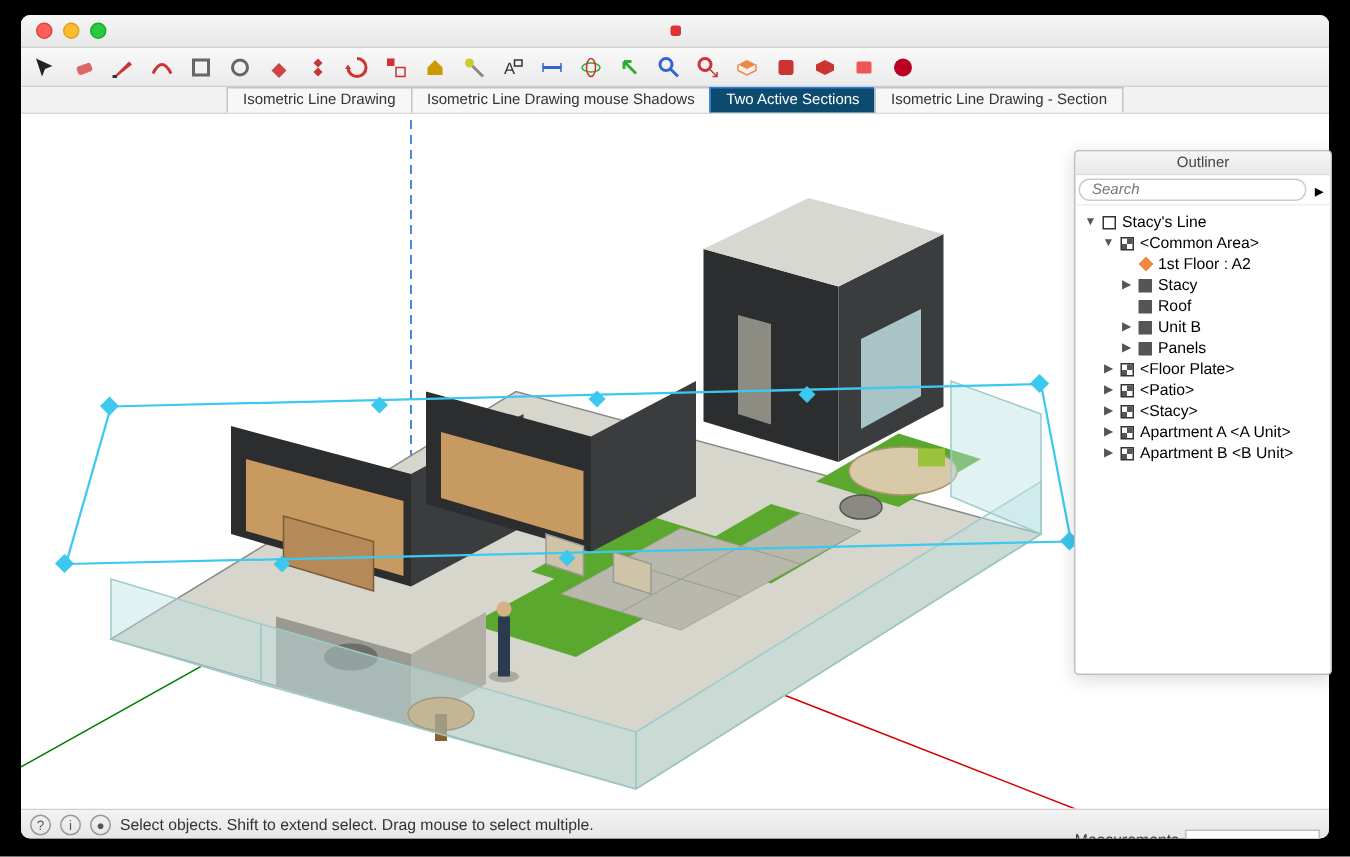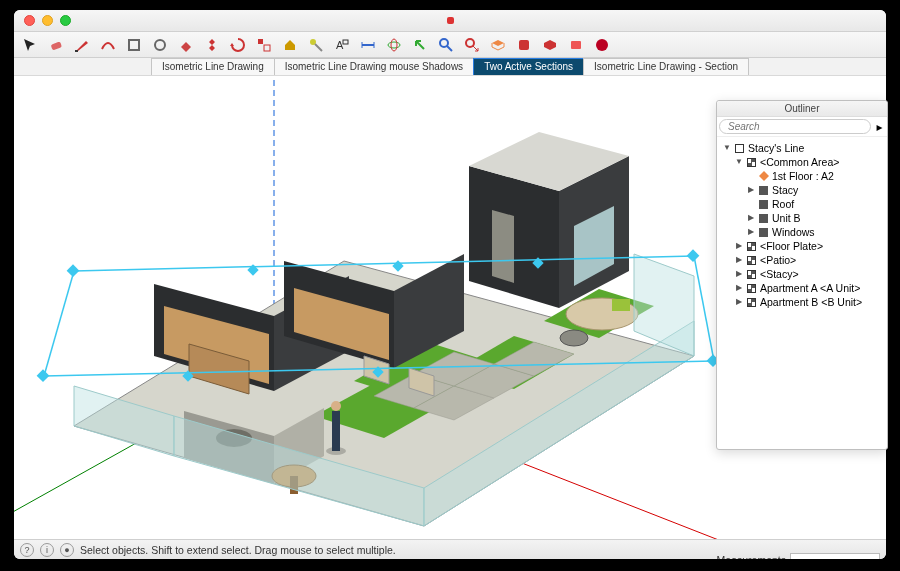--- a/index.html
+++ b/index.html
@@ -475,21 +475,21 @@
         <span class="ticon">
           <span class="comp-filled"></span>
         </span>
         <span>Unit B</span>
       </div>
       <div class="tree-row" style="padding-left: 28px;">
         <span class="tri">▶</span>
         <span class="ticon">
           <span class="comp-filled"></span>
         </span>
-        <span>Windows</span>
+        <span>Panels</span>
       </div>
       <div class="tree-row" style="padding-left: 16px;">
         <span class="tri">▶</span>
         <span class="ticon">
           <span class="comp-4"></span>
         </span>
         <span>&lt;Floor Plate&gt;</span>
       </div>
       <div class="tree-row" style="padding-left: 16px;">
         <span class="tri">▶</span>

